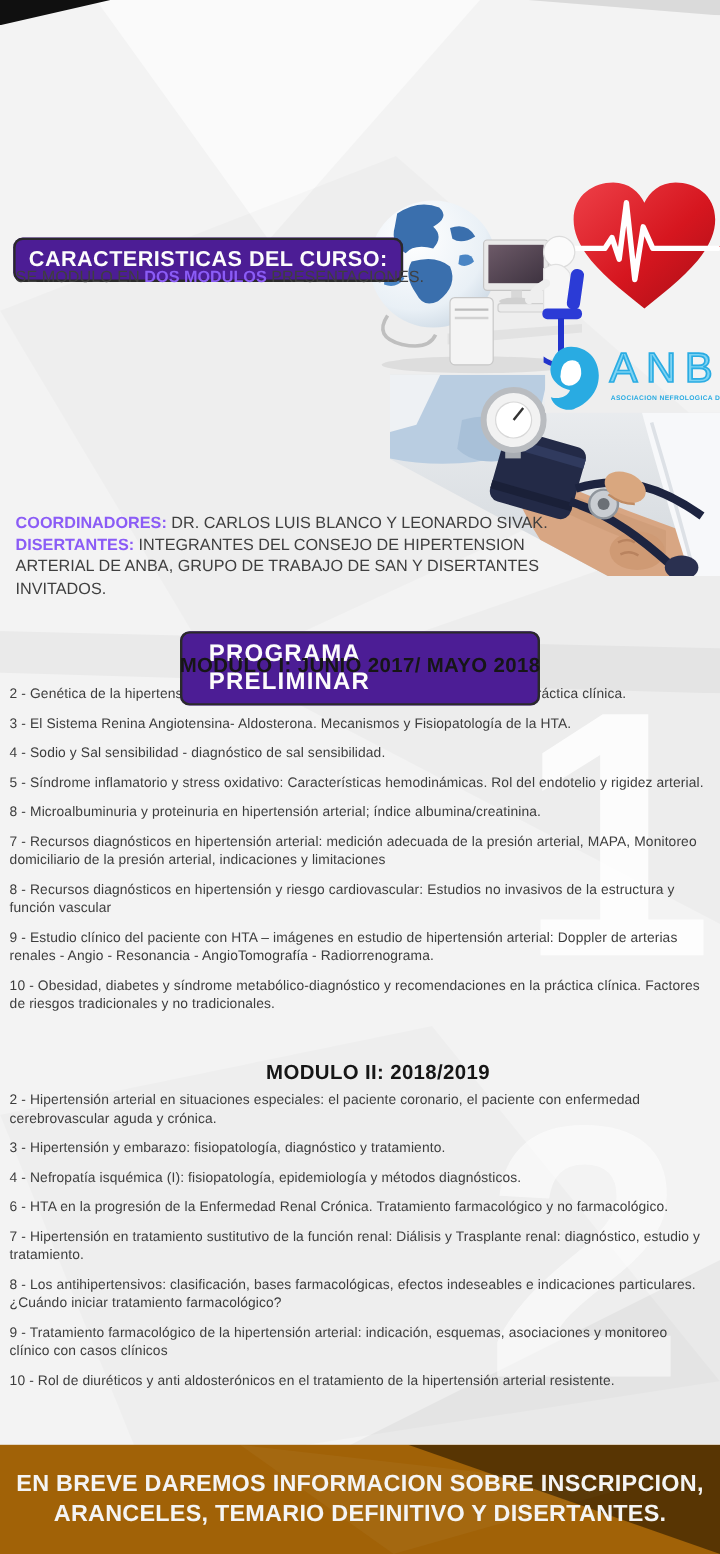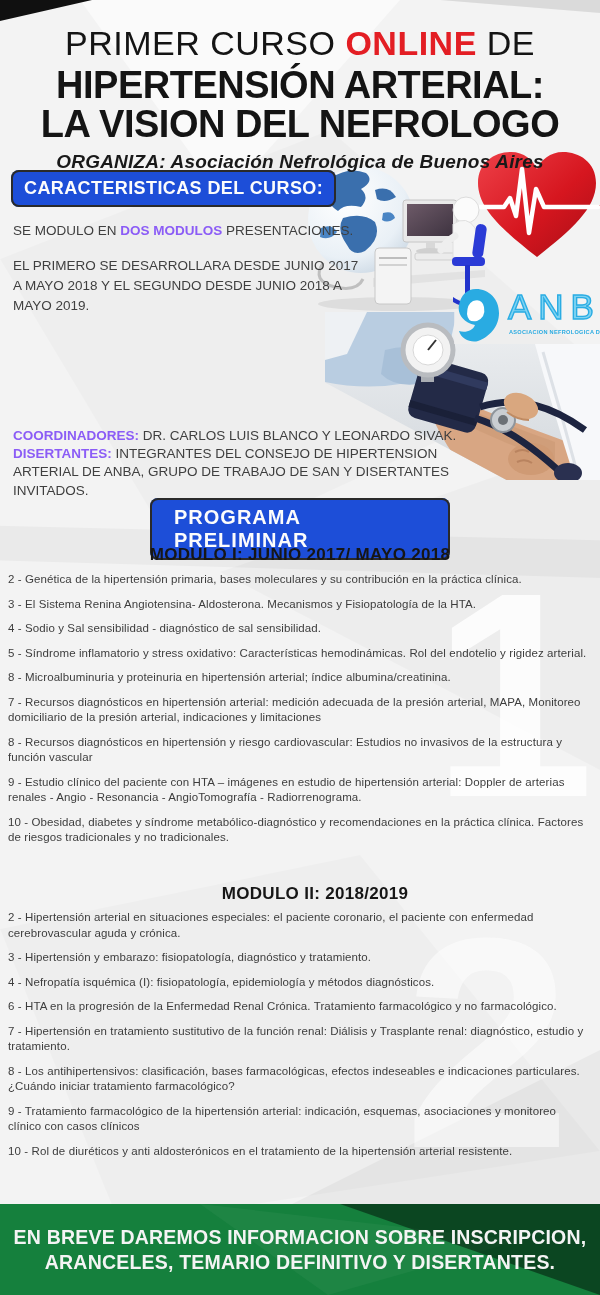--- a/index.html
+++ b/index.html
@@ -20,21 +20,21 @@
   .corner-tr{top:0;right:0;width:160px;height:13px;background:rgba(0,0,0,.10);clip-path:polygon(0 0,100% 0,100% 100%);}
 
   
   .title-block{position:absolute;top:24px;left:0;width:100%;text-align:center;color:#141414;z-index:4;}
   .t-line1{font-size:34px;font-weight:500;letter-spacing:.5px;}
   .t-line1 .red{color:#e31e24;font-weight:600;}
   .t-line23{font-size:38px;font-weight:700;letter-spacing:-.5px;line-height:1.02;margin-top:3px;}
   .t-org{font-size:19px;font-weight:700;font-style:italic;margin-top:7px;letter-spacing:.2px;color:#191919;}
 
   
-  .badge{background:#1d4ed8;color:#fcfcfc;font-weight:700;border-radius:8px;display:inline-block;box-shadow:0 0 0 2px #2a2a2a inset;}
+  .badge{background:#4c1d95;color:#fcfcfc;font-weight:700;border-radius:8px;display:inline-block;box-shadow:0 0 0 2px #2a2a2a inset;margin-top:28px;}
   .badge-carac{position:absolute;top:170px;left:11px;font-size:18px;letter-spacing:.4px;padding:8px 13px;z-index:4;}
   .badge-prog{position:absolute;top:498px;left:50%;transform:translateX(-50%);font-size:20px;letter-spacing:1px;padding:8px 24px;z-index:4;}
 
   
   .char-text{position:absolute;top:221px;left:13px;width:346px;font-size:13.5px;line-height:1.47;color:#3f3f3f;z-index:4;}
   .char-text p{margin:0 0 15px 0;}
   .coord-text{position:absolute;top:427px;left:13px;width:462px;font-size:13.5px;line-height:1.35;color:#3f3f3f;z-index:4;}
   b.lbl{color:#8b5cf6;}
 
   
@@ -56,21 +56,21 @@
   .mod-heading{position:absolute;left:0;width:100%;text-align:center;font-size:17px;font-weight:700;letter-spacing:.3px;color:#161616;z-index:4;}
   .mh1{top:545px;} .mh2{top:884px;padding-left:15px;}
   .mod-list{position:absolute;left:8px;width:584px;font-size:11.5px;line-height:1.35;color:#3d3d3d;z-index:3;letter-spacing:.1px;}
   .ml1{top:572px;} .ml2{top:910px;}
   .mod-list p{margin:0 0 9px 0;}
   .watermark{position:absolute;font-weight:700;color:#ffffff;z-index:1;line-height:.78;}
   .wm1{top:582px;left:432px;font-size:292px;opacity:.85;}
   .wm2{top:926px;left:404px;font-size:300px;opacity:.55;}
 
   
-  .footer{position:absolute;bottom:0;left:0;width:600px;height:91px;background:#15803d;z-index:5;overflow:hidden;}
+  .footer{position:absolute;bottom:0;left:0;width:600px;height:91px;background:#a16207;z-index:5;overflow:hidden;}
   .footer .ff1{position:absolute;top:0;left:200px;width:320px;height:91px;background:rgba(255,255,255,.04);clip-path:polygon(0 0,100% 40%,40% 100%);}
   .footer .ff2{position:absolute;top:0;right:0;width:260px;height:91px;background:rgba(0,0,0,.45);clip-path:polygon(100% 0,0 0,100% 100%);}
   .footer-text{position:absolute;top:50%;left:0;width:100%;transform:translateY(-50%);text-align:center;color:#f4f4f4;font-size:19.5px;font-weight:700;letter-spacing:.2px;line-height:1.3;}
 </style>
 </head>
 <body>
 
 <div class="poster">
 
   <div class="facet f1"></div>
@@ -78,30 +78,24 @@
   <div class="facet f3"></div>
   <div class="facet f4"></div>
   <div class="facet f5"></div>
   <div class="facet f6"></div>
   <div class="facet corner-tl"></div>
   <div class="facet corner-tr"></div>
 
   <div class="watermark wm1">1</div>
   <div class="watermark wm2">2</div>
 
-  <div class="title-block">
-    <div class="t-line1"><span>PRIMER CURSO </span><span class="red">ONLINE</span><span> DE</span></div>
-    <div class="t-line23"><span>HIPERTENSIÓN ARTERIAL:</span><br><span>LA VISION DEL NEFROLOGO</span></div>
-    <div class="t-org">ORGANIZA: Asociación Nefrológica de Buenos Aires</div>
-  </div>
 
   <div class="badge badge-carac">CARACTERISTICAS DEL CURSO:</div>
   <div class="char-text">
     <p><span>SE MODULO EN </span><b class="lbl">DOS MODULOS</b><span> PRESENTACIONES.</span></p>
-    <p>EL PRIMERO SE DESARROLLARA DESDE JUNIO 2017 A MAYO 2018 Y EL SEGUNDO DESDE JUNIO 2018 A MAYO 2019.</p>
   </div>
   <div class="coord-text">
     <b class="lbl">COORDINADORES:</b><span> DR. CARLOS LUIS BLANCO Y LEONARDO SIVAK.</span><br>
     <b class="lbl">DISERTANTES:</b><span> INTEGRANTES DEL CONSEJO DE HIPERTENSION ARTERIAL DE ANBA, GRUPO DE TRABAJO DE SAN Y DISERTANTES INVITADOS.</span>
   </div>
 
   <div class="ekg-line"></div>
 
   <svg class="illus" viewBox="0 0 192 156">
     <defs>

